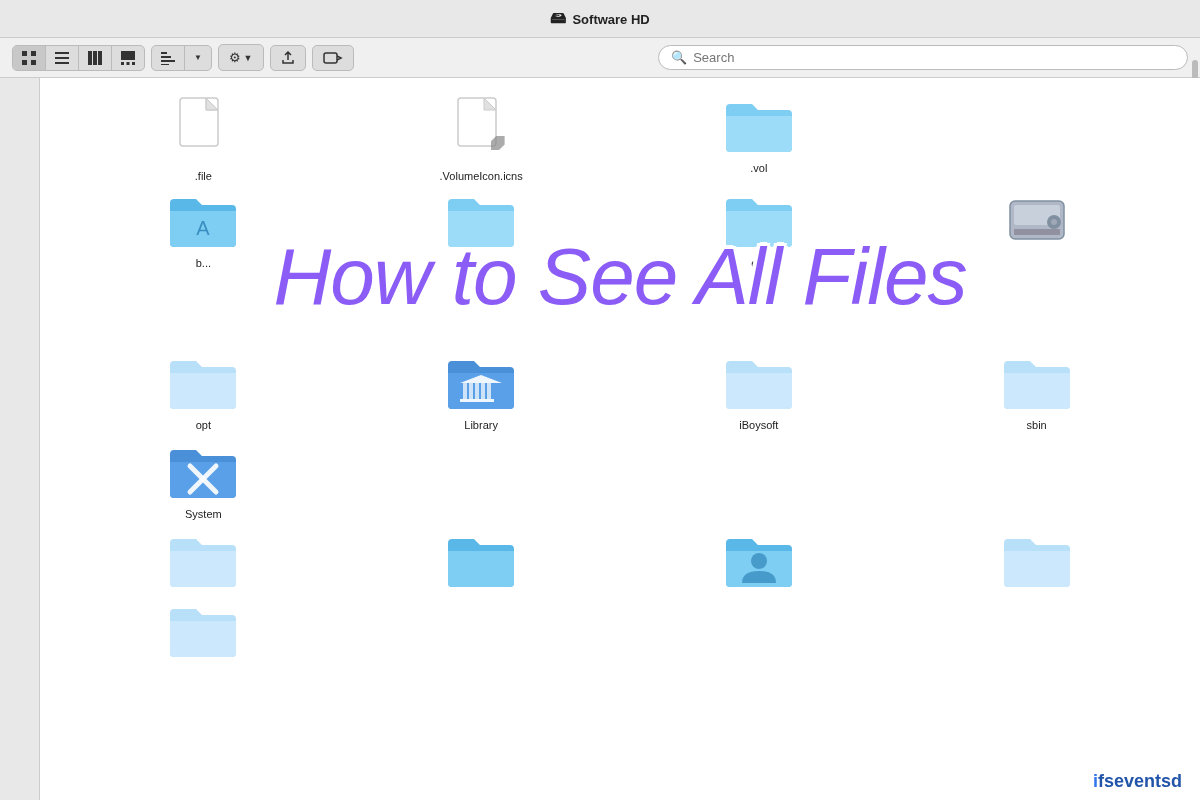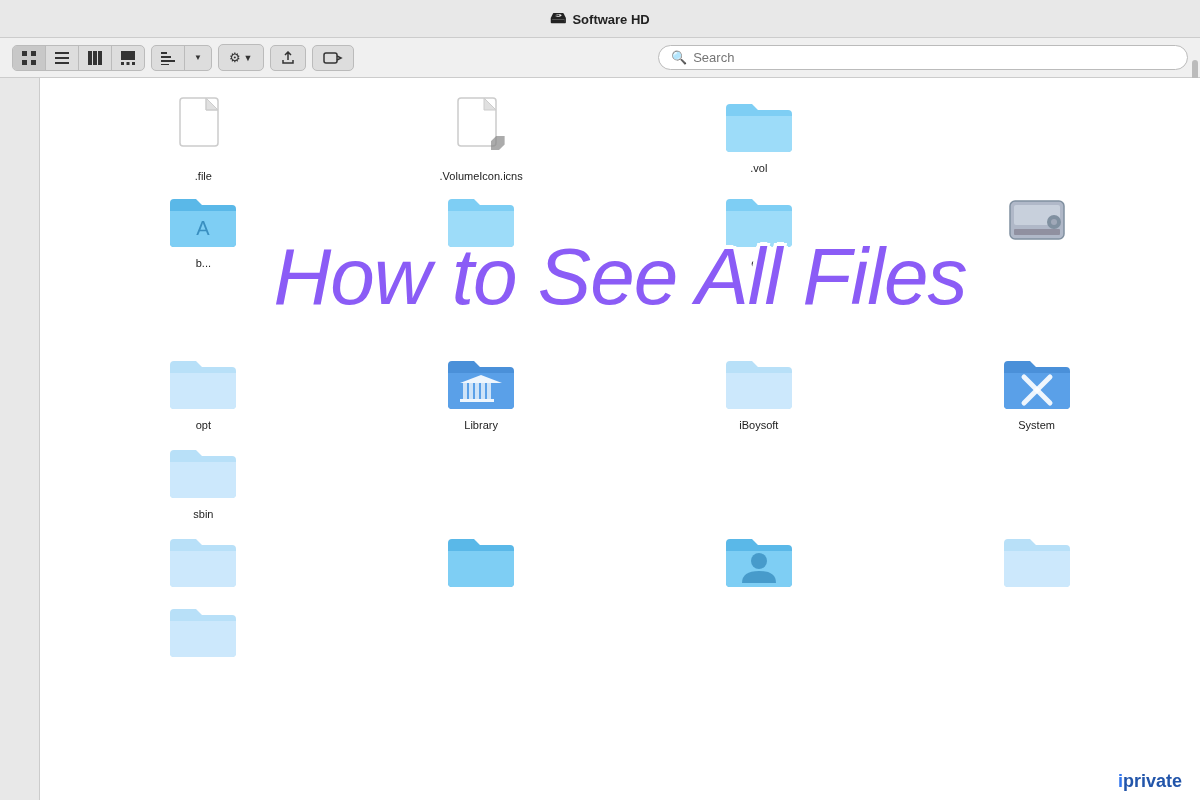--- a/index.html
+++ b/index.html
@@ -490,90 +490,90 @@
             <path d="M2 12 Q2 8 6 8 L28 8 L34 14 L64 14 Q68 14 68 18 L68 52 Q68 56 64 56 L6 56 Q2 56 2 52 Z" fill="#b8e0f8"></path>
             <path d="M2 20 L68 20 L68 52 Q68 56 64 56 L6 56 Q2 56 2 52 Z" fill="#cce8fc"></path>
           </svg>
         </div>
         <span class="item-label">iBoysoft</span>
       </div>
 
       <div class="file-item">
         <div class="folder-icon">
           <svg viewBox="0 0 70 60" fill="none">
+            <path d="M2 12 Q2 8 6 8 L28 8 L34 14 L64 14 Q68 14 68 18 L68 52 Q68 56 64 56 L6 56 Q2 56 2 52 Z" fill="#b8e0f8"></path>
+            <path d="M2 20 L68 20 L68 52 Q68 56 64 56 L6 56 Q2 56 2 52 Z" fill="#cce8fc"></path>
+          </svg>
+        </div>
+        <span class="item-label">sbin</span>
+      </div>
+
+      <div class="file-item">
+        <div class="folder-icon">
+          <svg viewBox="0 0 70 60" fill="none">
             <path d="M2 12 Q2 8 6 8 L28 8 L34 14 L64 14 Q68 14 68 18 L68 52 Q68 56 64 56 L6 56 Q2 56 2 52 Z" fill="#4a90d9"></path>
             <path d="M2 20 L68 20 L68 52 Q68 56 64 56 L6 56 Q2 56 2 52 Z" fill="#5aa0e8"></path>
 
             <line x1="22" y1="24" x2="48" y2="50" stroke="white" stroke-width="5" stroke-linecap="round" opacity="0.9"></line>
             <line x1="48" y1="24" x2="22" y2="50" stroke="white" stroke-width="5" stroke-linecap="round" opacity="0.9"></line>
           </svg>
         </div>
         <span class="item-label">System</span>
       </div>
+    </div>
+
+    <div class="file-grid" style="margin-top: 10px;">
 
       <div class="file-item">
         <div class="folder-icon">
           <svg viewBox="0 0 70 60" fill="none">
             <path d="M2 12 Q2 8 6 8 L28 8 L34 14 L64 14 Q68 14 68 18 L68 52 Q68 56 64 56 L6 56 Q2 56 2 52 Z" fill="#b8e0f8"></path>
             <path d="M2 20 L68 20 L68 52 Q68 56 64 56 L6 56 Q2 56 2 52 Z" fill="#cce8fc"></path>
           </svg>
         </div>
-        <span class="item-label">sbin</span>
-      </div>
-    </div>
-
-    <div class="file-grid" style="margin-top: 10px;">
+      </div>
+
+      <div class="file-item">
+        <div class="folder-icon">
+          <svg viewBox="0 0 70 60" fill="none">
+            <path d="M2 12 Q2 8 6 8 L28 8 L34 14 L64 14 Q68 14 68 18 L68 52 Q68 56 64 56 L6 56 Q2 56 2 52 Z" fill="#5ab8e8"></path>
+            <path d="M2 20 L68 20 L68 52 Q68 56 64 56 L6 56 Q2 56 2 52 Z" fill="#7ecef4"></path>
+          </svg>
+        </div>
+      </div>
+
+      <div class="file-item">
+        <div class="folder-icon">
+          <svg viewBox="0 0 70 60" fill="none">
+            <path d="M2 12 Q2 8 6 8 L28 8 L34 14 L64 14 Q68 14 68 18 L68 52 Q68 56 64 56 L6 56 Q2 56 2 52 Z" fill="#5ab8e8"></path>
+            <path d="M2 20 L68 20 L68 52 Q68 56 64 56 L6 56 Q2 56 2 52 Z" fill="#7ecef4"></path>
+
+            <circle cx="35" cy="30" r="8" fill="#3a8fc0" opacity="0.8"></circle>
+            <path d="M18 52 Q18 40 35 40 Q52 40 52 52" fill="#3a8fc0" opacity="0.8"></path>
+          </svg>
+        </div>
+      </div>
 
       <div class="file-item">
         <div class="folder-icon">
           <svg viewBox="0 0 70 60" fill="none">
             <path d="M2 12 Q2 8 6 8 L28 8 L34 14 L64 14 Q68 14 68 18 L68 52 Q68 56 64 56 L6 56 Q2 56 2 52 Z" fill="#b8e0f8"></path>
             <path d="M2 20 L68 20 L68 52 Q68 56 64 56 L6 56 Q2 56 2 52 Z" fill="#cce8fc"></path>
           </svg>
         </div>
       </div>
 
       <div class="file-item">
         <div class="folder-icon">
           <svg viewBox="0 0 70 60" fill="none">
-            <path d="M2 12 Q2 8 6 8 L28 8 L34 14 L64 14 Q68 14 68 18 L68 52 Q68 56 64 56 L6 56 Q2 56 2 52 Z" fill="#5ab8e8"></path>
-            <path d="M2 20 L68 20 L68 52 Q68 56 64 56 L6 56 Q2 56 2 52 Z" fill="#7ecef4"></path>
-          </svg>
-        </div>
-      </div>
-
-      <div class="file-item">
-        <div class="folder-icon">
-          <svg viewBox="0 0 70 60" fill="none">
-            <path d="M2 12 Q2 8 6 8 L28 8 L34 14 L64 14 Q68 14 68 18 L68 52 Q68 56 64 56 L6 56 Q2 56 2 52 Z" fill="#5ab8e8"></path>
-            <path d="M2 20 L68 20 L68 52 Q68 56 64 56 L6 56 Q2 56 2 52 Z" fill="#7ecef4"></path>
-
-            <circle cx="35" cy="30" r="8" fill="#3a8fc0" opacity="0.8"></circle>
-            <path d="M18 52 Q18 40 35 40 Q52 40 52 52" fill="#3a8fc0" opacity="0.8"></path>
-          </svg>
-        </div>
-      </div>
-
-      <div class="file-item">
-        <div class="folder-icon">
-          <svg viewBox="0 0 70 60" fill="none">
             <path d="M2 12 Q2 8 6 8 L28 8 L34 14 L64 14 Q68 14 68 18 L68 52 Q68 56 64 56 L6 56 Q2 56 2 52 Z" fill="#b8e0f8"></path>
             <path d="M2 20 L68 20 L68 52 Q68 56 64 56 L6 56 Q2 56 2 52 Z" fill="#cce8fc"></path>
           </svg>
         </div>
       </div>
-
-      <div class="file-item">
-        <div class="folder-icon">
-          <svg viewBox="0 0 70 60" fill="none">
-            <path d="M2 12 Q2 8 6 8 L28 8 L34 14 L64 14 Q68 14 68 18 L68 52 Q68 56 64 56 L6 56 Q2 56 2 52 Z" fill="#b8e0f8"></path>
-            <path d="M2 20 L68 20 L68 52 Q68 56 64 56 L6 56 Q2 56 2 52 Z" fill="#cce8fc"></path>
-          </svg>
-        </div>
-      </div>
     </div>
 
     <div class="watermark">
-      <span class="i-blue">i</span><span>private</span>
+      <span class="i-blue">i</span><span>fseventsd</span>
     </div>
 
   </div>
 </div>
 
 </body></html>

